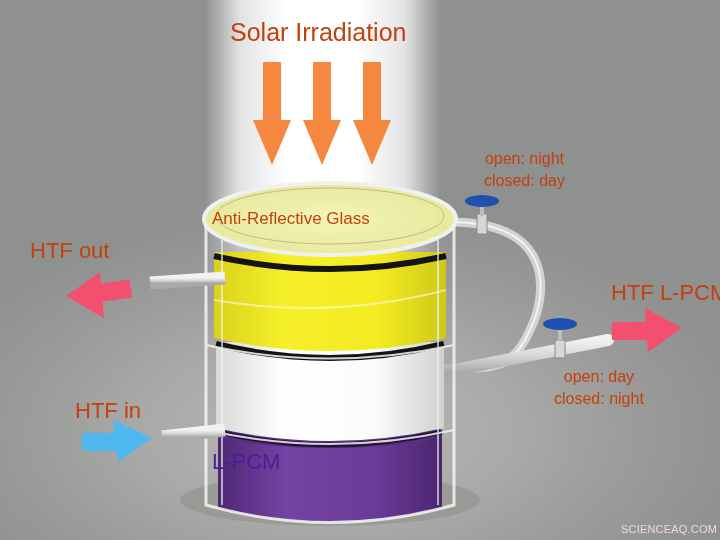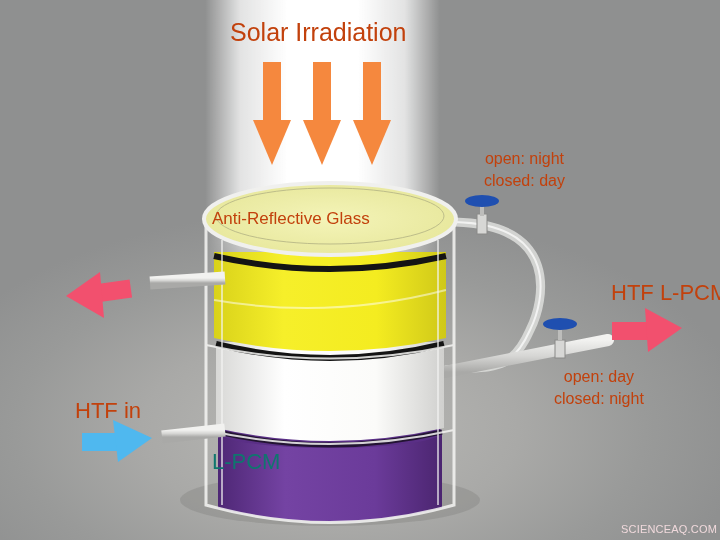--- a/index.html
+++ b/index.html
@@ -22,21 +22,21 @@
   .vn1 { left: 484px; top: 148px; }
   .vn2 { left: 554px; top: 366px; }
   .htf { font-size: 22px; }
   .htf-out { left: 30px; top: 238px; }
   .htf-lpcm { left: 580px; top: 280px; margin-left: 31px; }
   .htf-in { left: 75px; top: 398px; }
   .layer-lbl { font-size: 20px; text-align: left; width: 240px; }
   .l-arg { left: 212px; top: 209px; font-size: 17px; }
   .l-msm { left: 212px; top: 298px; font-size: 22px; }
   .l-sa { left: 212px; top: 368px; font-size: 20px; }
-  .l-pcm { left: 212px; top: 449px; font-size: 22px; color: #0f766e; }
+  .l-pcm { left: 212px; top: 449px; font-size: 22px; color: #4c1d95; }
   .watermark { position: absolute; left: 621px; top: 523px; font-size: 11px; color: #f0d9dc; letter-spacing: 0.2px; }
 </style>
 </head>
 <body>
 
 <div class="stage">
   <div class="beam"></div>
 
   <svg class="scene" width="720" height="540" viewBox="0 0 720 540">
     <defs>
@@ -156,20 +156,21 @@
 
   <div class="lbl valve-note vn1">
     <div>open: night</div>
     <div>closed: day</div>
   </div>
   <div class="lbl valve-note vn2">
     <div>open: day</div>
     <div>closed: night</div>
   </div>
 
+  <div class="lbl htf htf-out">HTF out</div>
   <div class="lbl htf htf-lpcm">HTF L-PCM</div>
   <div class="lbl htf htf-in">HTF in</div>
 
   <div class="lbl layer-lbl l-arg">Anti-Reflective Glass</div>
   <div class="lbl layer-lbl l-pcm">L-PCM</div>
 
   <div class="watermark">SCIENCEAQ.COM</div>
 </div>
 
 </body></html>

